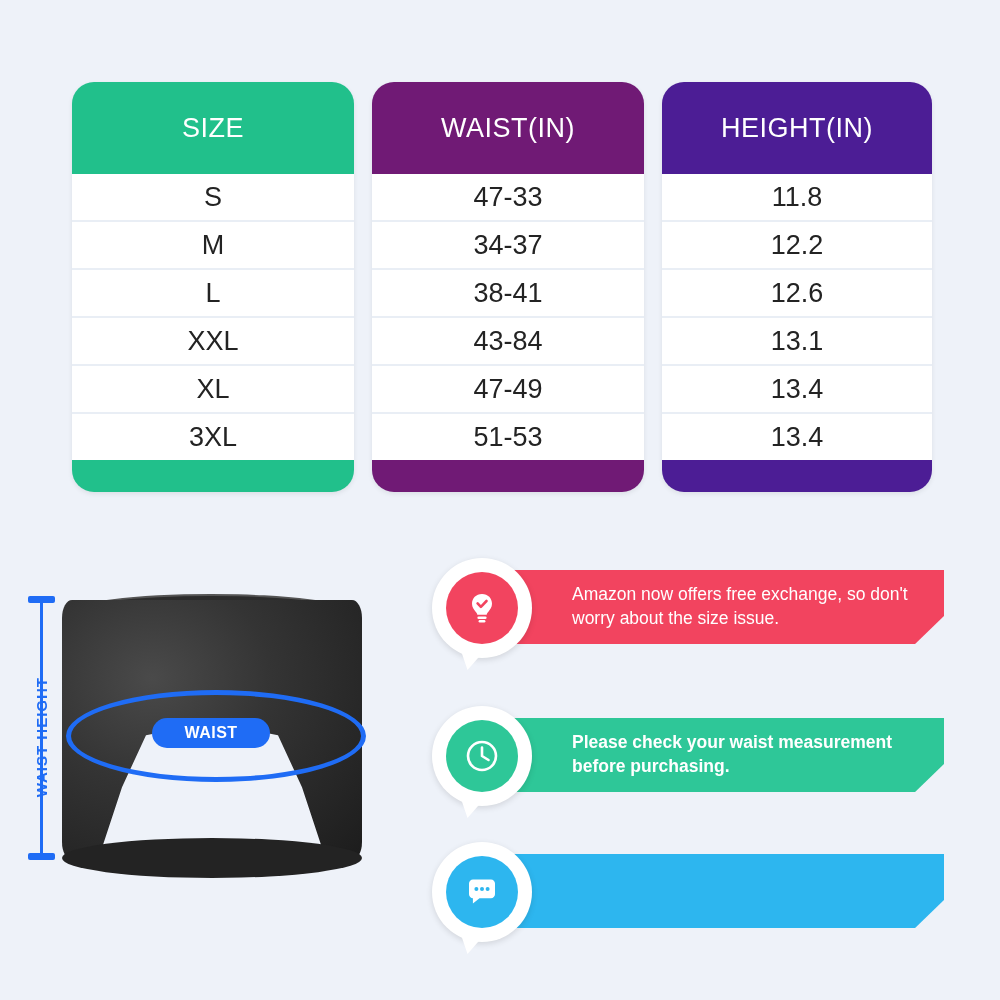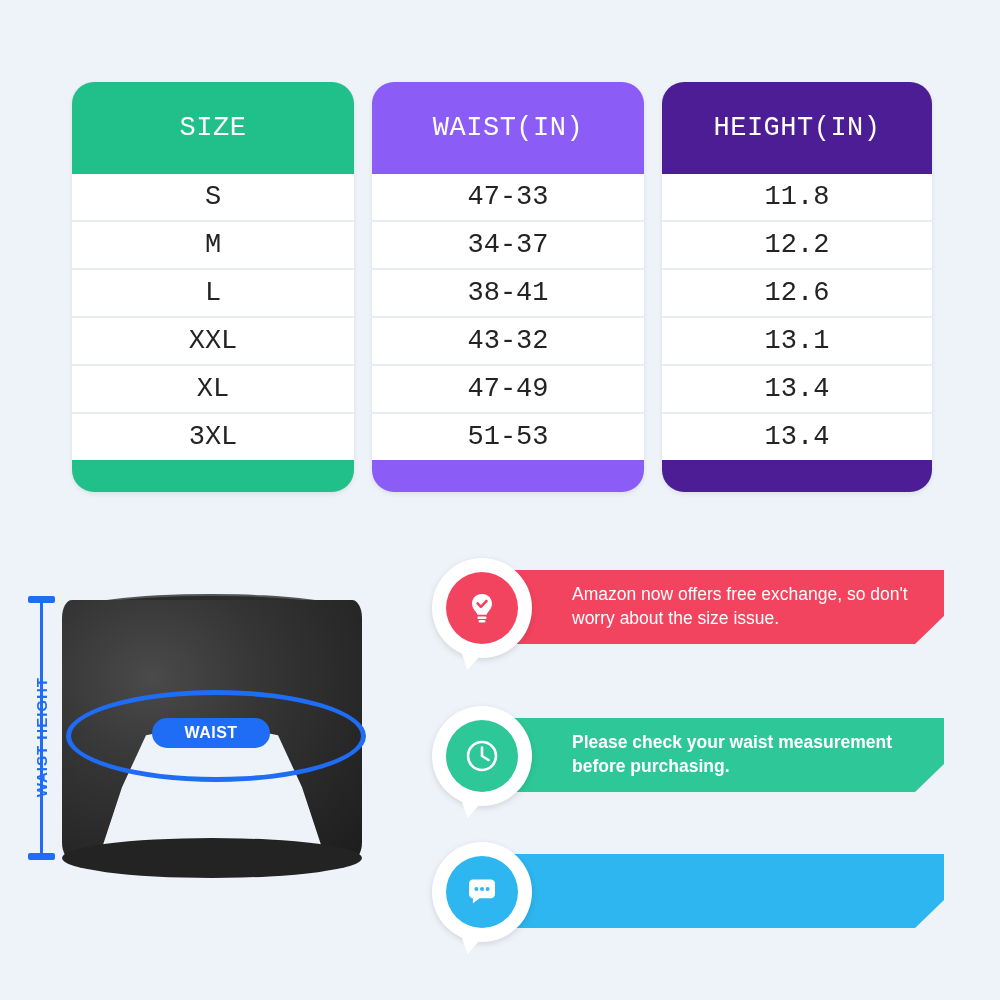--- a/index.html
+++ b/index.html
@@ -16,30 +16,29 @@
   }
 
   
   .size-table {
     position: absolute;
     left: 72px;
     top: 82px;
     width: 860px;
     display: flex;
     gap: 18px;
-    font-family: Liberation Mono, monospace;
   }
   .col {
     flex: 0 0 auto;
     border-radius: 22px;
     overflow: hidden;
     box-shadow: 0 2px 5px rgba(0,0,0,0.08);
   }
   .col-size   { width: 282px; background: #21c08b; }
-  .col-waist  { width: 272px; background: #8b5cf6; }
+  .col-waist  { width: 272px; background: #701a75; }
   .col-height { width: 270px; background: #4c1d95; }
 
   .col-head {
     height: 92px;
     display: flex;
     align-items: center;
     justify-content: center;
     color: #ffffff;
     font-size: 27px;
     letter-spacing: 0.5px;
@@ -246,21 +245,21 @@
       <div class="cell">3XL</div>
     </div>
   </div>
 
   <div class="col col-waist">
     <div class="col-head">WAIST(IN)</div>
     <div class="col-body">
       <div class="cell">47-33</div>
       <div class="cell">34-37</div>
       <div class="cell">38-41</div>
-      <div class="cell">43-32</div>
+      <div class="cell">43-84</div>
       <div class="cell">47-49</div>
       <div class="cell">51-53</div>
     </div>
   </div>
 
   <div class="col col-height">
     <div class="col-head">HEIGHT(IN)</div>
     <div class="col-body">
       <div class="cell">11.8</div>
       <div class="cell">12.2</div>

